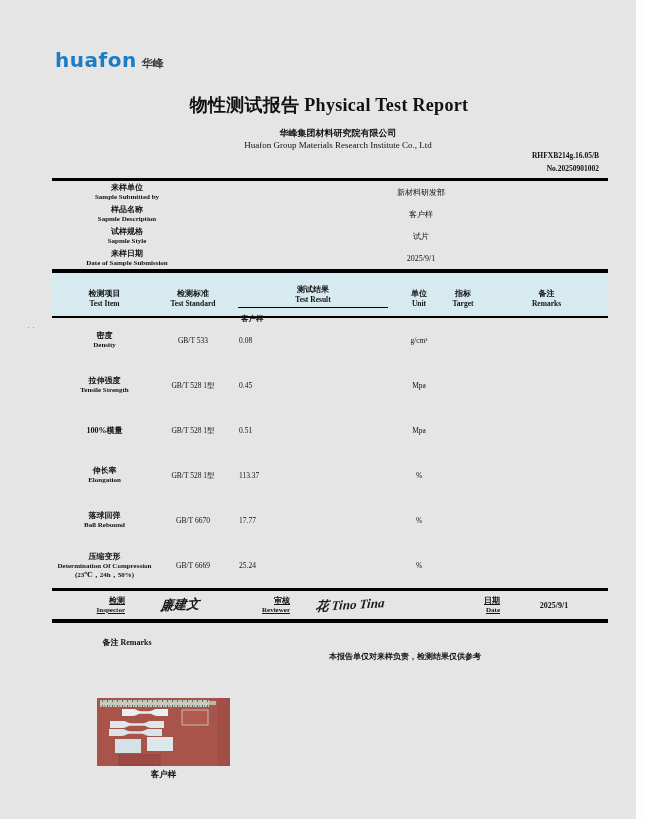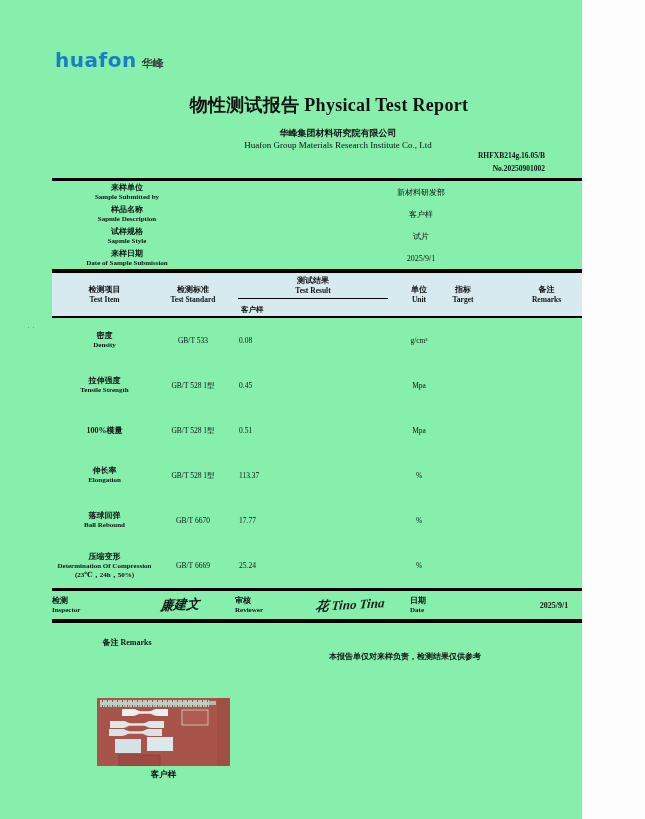--- a/index.html
+++ b/index.html
@@ -2,21 +2,21 @@
 <html><head>
 <meta charset="utf-8">
 <style>
   * { margin:0; padding:0; box-sizing:border-box; }
   html,body { width:645px; height:819px; }
   body {
     background:#fdfdfd;
     font-family:"Liberation Serif","DejaVu Serif",serif;
     color:#111;
   }
-  .page { position:relative; width:582px; height:819px; background:#86efac; overflow:hidden; }
+  .page { position:relative; width:636px; height:819px; background:#e5e5e5; overflow:hidden; }
 
   
   .logo { position:absolute; left:55px; top:50px; display:flex; align-items:flex-end; gap:5px; }
   .logo-en { font-family:"DejaVu Sans",sans-serif; font-weight:bold; font-size:20px; color:#1b7dc5; letter-spacing:.5px; line-height:20px; }
   .logo-cn { font-size:11px; font-weight:bold; color:#3a3a3a; line-height:14px; }
   .title { position:absolute; top:93px; left:14px; width:630px; text-align:center; font-size:18px; font-weight:bold; letter-spacing:.3px; }
   .company { position:absolute; top:128px; left:23px; width:630px; text-align:center; }
   .company-cn { font-size:9px; font-weight:bold; line-height:11px; }
   .company-en { font-size:9px; line-height:12px; }
   .docrefs { position:absolute; top:149px; right:37px; text-align:right; font-size:7.5px; font-weight:bold; line-height:13px; }
@@ -34,37 +34,37 @@
   .form-label .cn { font-size:8px; font-weight:bold; line-height:10px; }
   .form-label .en { font-size:7px; font-weight:bold; line-height:9px; }
   .form-value { flex:1; text-align:center; font-size:8px; padding-left:32px; }
 
   
   .tgrid { display:grid; grid-template-columns:105px 72px 168px 44px 44px 123px; }
   .thead { background:#d6eaef; height:43px; align-items:center; }
   .th { text-align:center; }
   .cnh { font-size:8px; font-weight:bold; line-height:10px; }
   .enh { font-size:7.5px; font-weight:bold; line-height:10px; }
-  .th-result { align-self:start; padding-top:3px; }
+  .th-result { align-self:start; padding-top:12px; }
   .result-top { margin:0 9px; border-bottom:1px solid #000; padding-bottom:2px; }
   .result-sub { text-align:left; padding-left:12px; margin-top:6px; font-size:7.5px; font-weight:bold; }
 
   .trow { height:45px; align-items:center; }
   .td-item { text-align:center; }
   .td-item .cn { font-size:8px; font-weight:bold; line-height:10px; }
   .td-item .en { font-size:7px; font-weight:bold; line-height:9px; }
   .td-item .note { font-size:7px; font-weight:bold; line-height:9px; }
   .td-std { text-align:center; font-size:7.5px; }
   .td-result { text-align:left; padding-left:10px; font-size:7.5px; }
   .td-unit { text-align:center; font-size:7.5px; }
   .td-plain { text-align:center; font-size:7.5px; }
 
   
   .signoff { display:flex; height:28px; align-items:center; }
-  .so-label { text-align:left; }
+  .so-label { text-align:right;text-decoration:underline; }
   .so-label .cn { font-size:8px; font-weight:bold; line-height:10px; }
   .so-label .en { font-size:7px; font-weight:bold; line-height:9px; }
   .so-inspector { width:73px; }
   .so-sig1 { width:110px; }
   .so-reviewer { width:55px; }
   .so-sig2 { width:120px; }
   .so-date { width:90px; }
   .so-date-value { flex:1; text-align:center; font-size:8px; font-weight:bold; }
   .signature { font-size:13px; font-style:italic; font-weight:bold; text-align:center; transform:rotate(-3deg) skewX(-8deg); color:#1a1a1a; }
 

